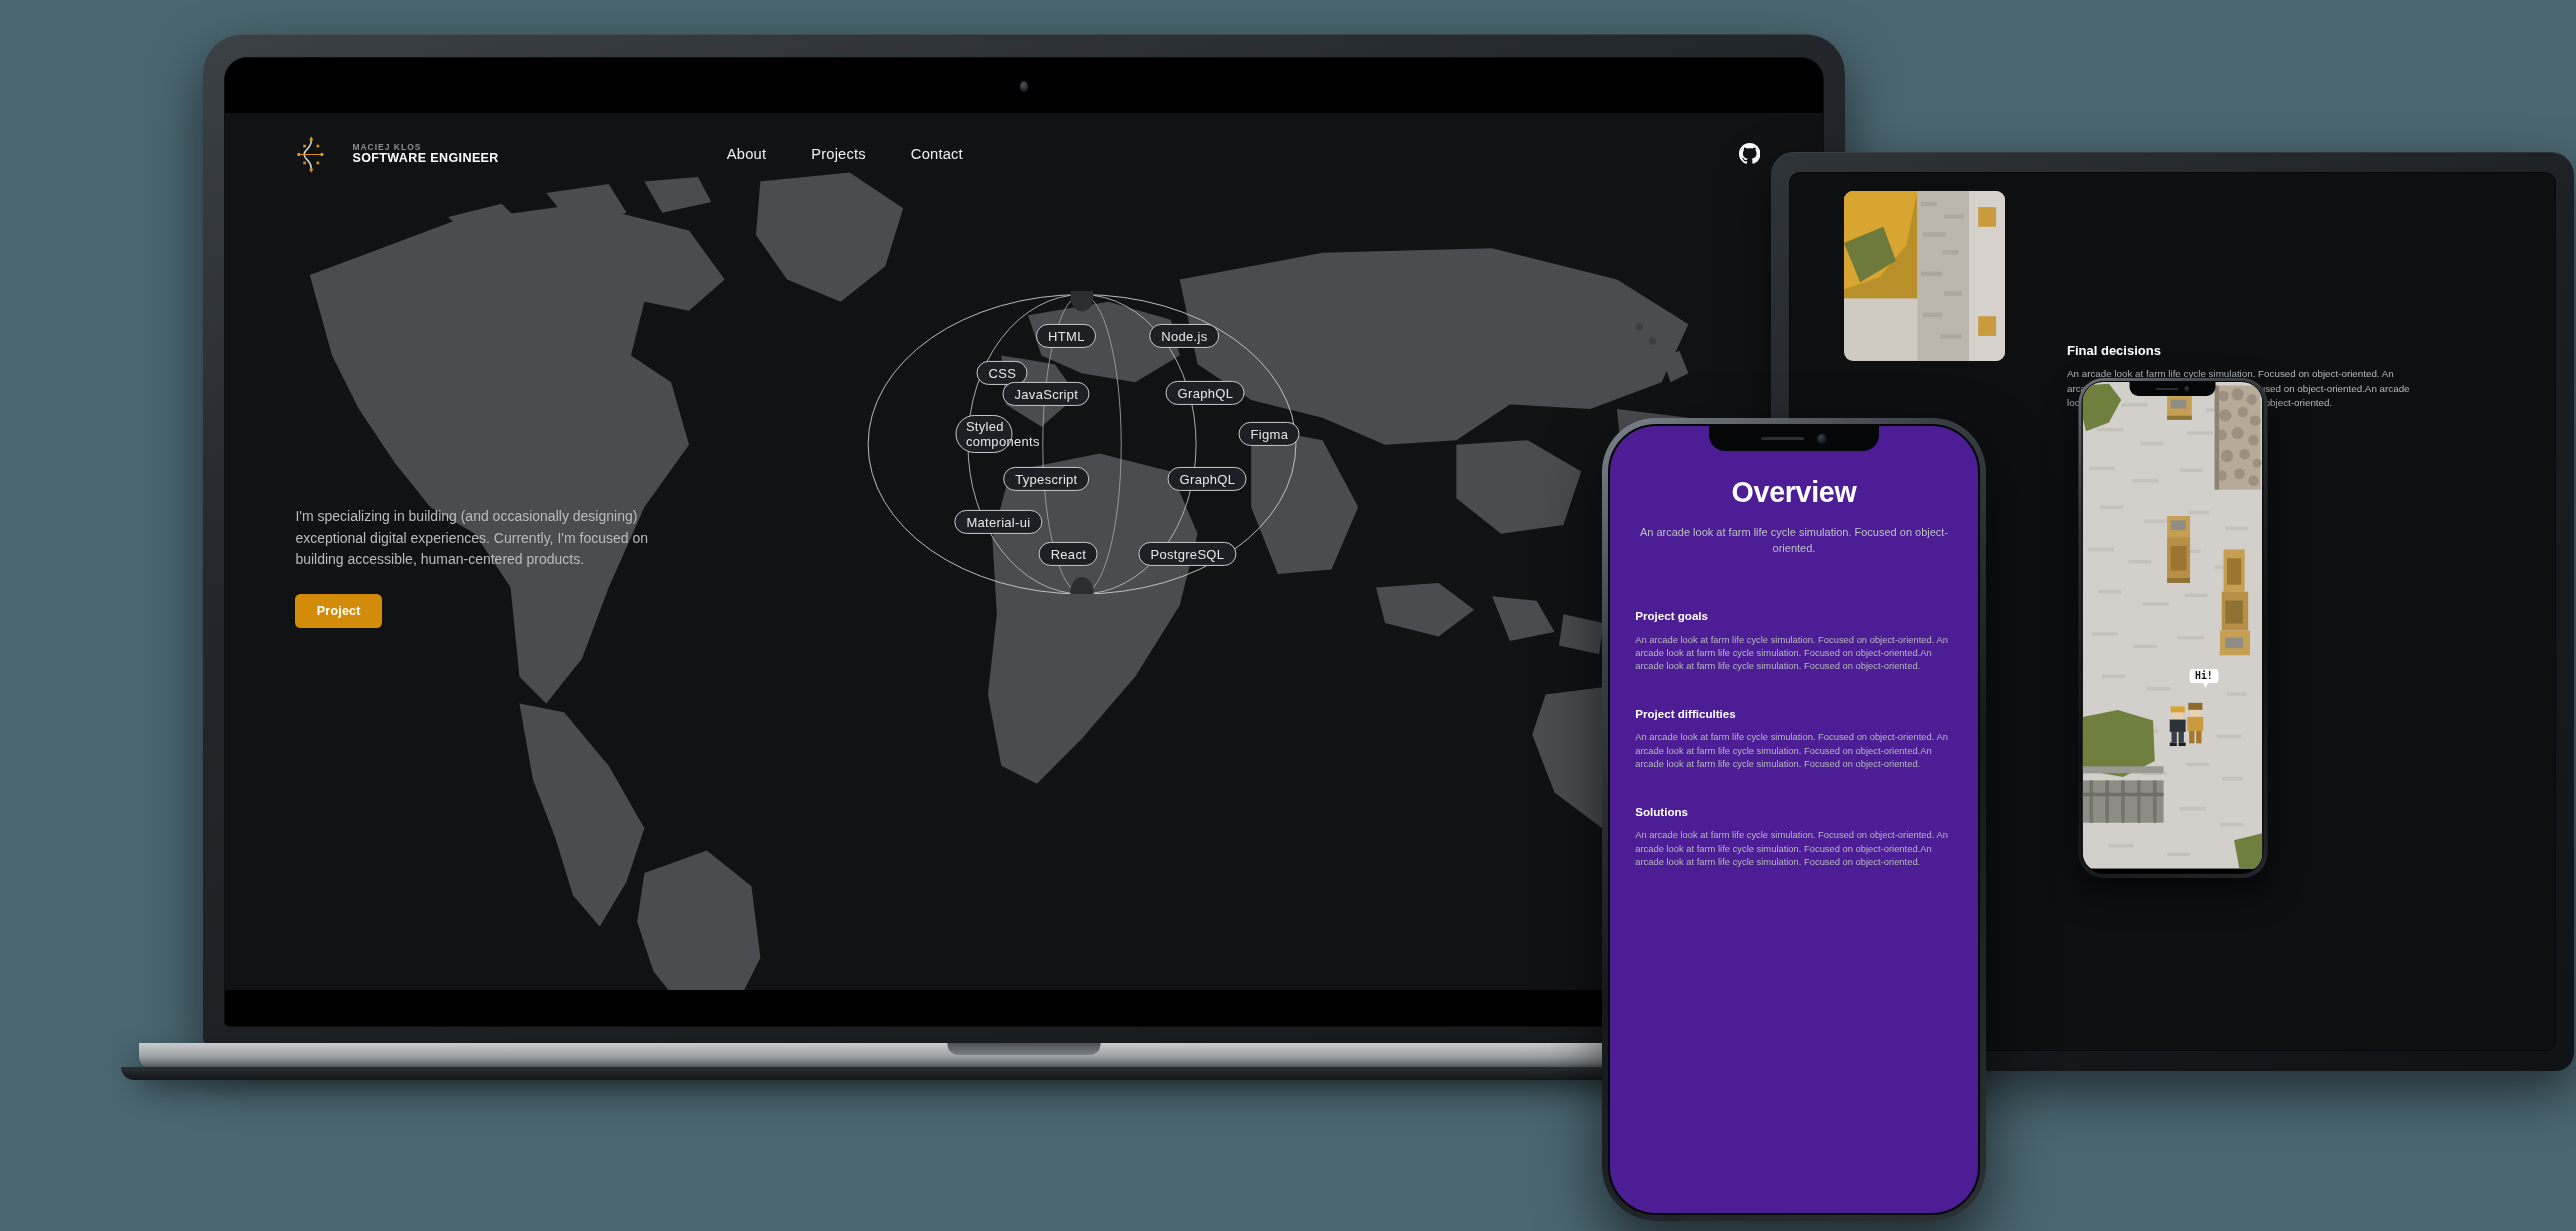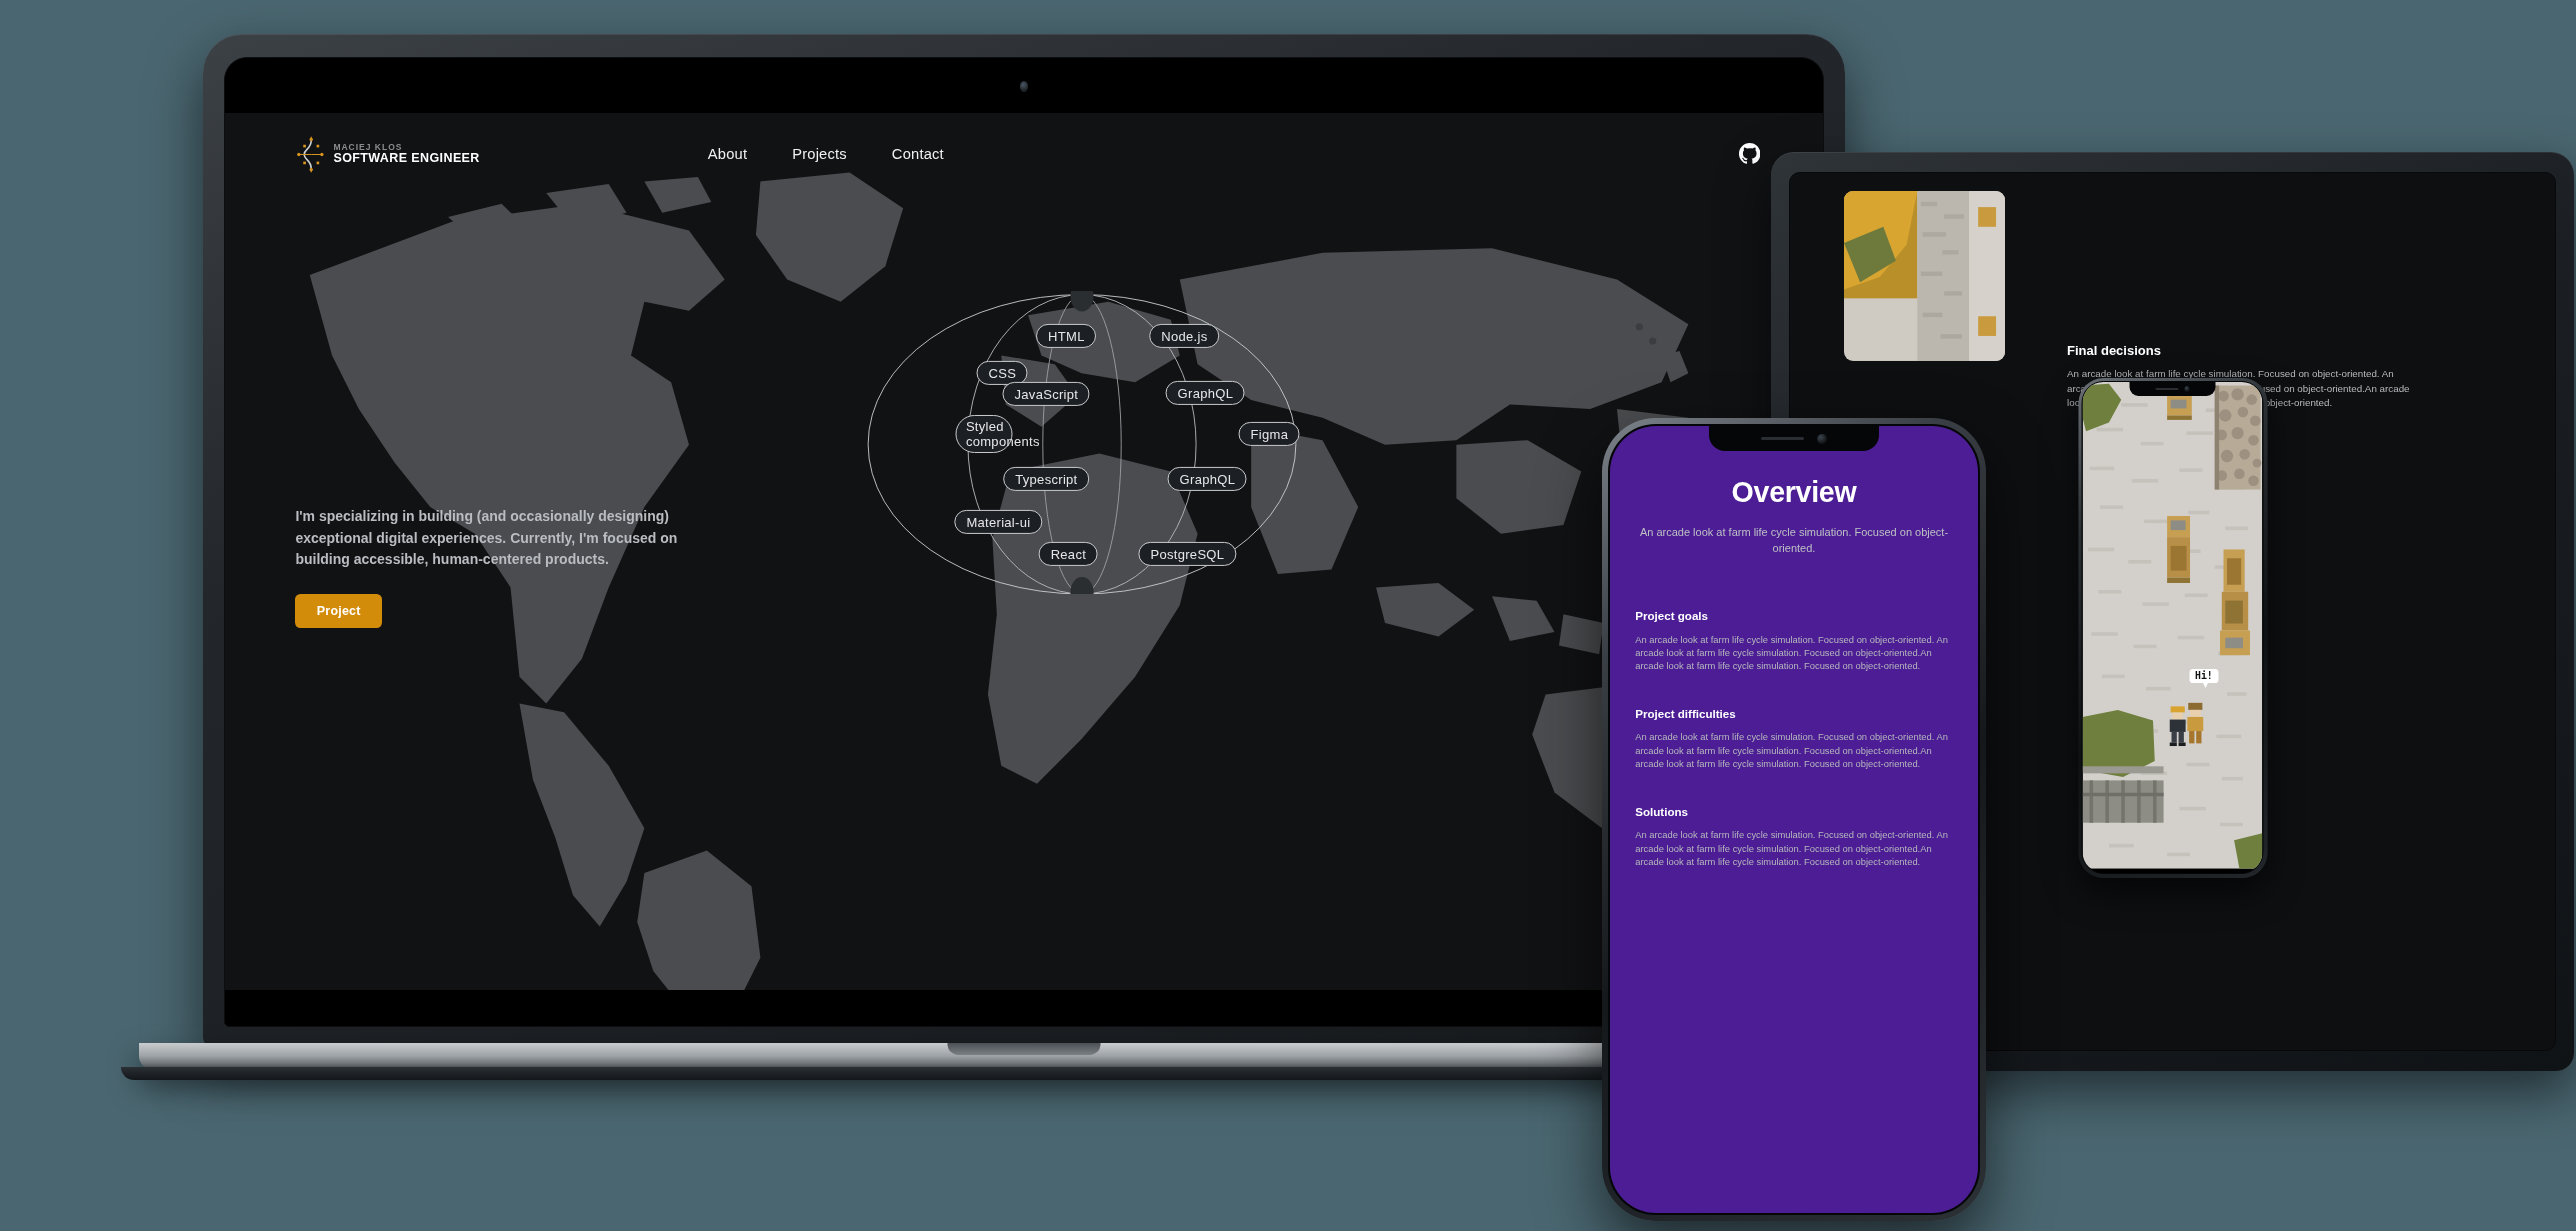--- a/index.html
+++ b/index.html
@@ -54,21 +54,21 @@
     border-radius: 0 0 19.6px 19.6px;
     filter: blur(0.4px);
   }
 
   
   .site-header {
     position: relative; z-index: 6;
     display: flex; align-items: center;
     height: 82px; padding: 0 59px 0 70px;
   }
-  .logo-wrap { display: flex; align-items: center; gap: 2px; }
+  .logo-wrap { display: flex; align-items: center; gap: 21px; }
   .logo-mark { width: 36px; height: 39px; flex: 0 0 auto; }
   .logo-text { line-height: 1.05; }
   .logo-top {
     font-size: 8.5px; letter-spacing: 1px; font-weight: 700;
     color: #8b8d90;
   }
   .logo-bottom {
     font-size: 12.5px; letter-spacing: 0.4px; font-weight: 800; color: #fff;
   }
   .site-nav {
@@ -83,21 +83,20 @@
   .hero-copy {
     position: absolute; left: 70px; top: 393px; width: 464px; z-index: 5;
   }
   .hero-title {
     font-size: 46px; font-weight: 800; color: #fff; letter-spacing: -0.7px;
     line-height: 1.08; margin-bottom: 18px;
   }
   .hero-sub {
     font-size: 14px; line-height: 1.55; color: #b9bcc0; margin-bottom: 23px;
     max-width: 384px;
-    font-weight: bold;
   }
   .resume-btn {
     display: inline-block; background: #d38c0a; color: #fff;
     font-size: 12.5px; font-weight: 600; letter-spacing: 0.2px;
     padding: 9.8px 21.4px; border: none; border-radius: 5.4px; cursor: pointer;
   }
   .orbit-wrap { position: absolute; left: 607px; top: 178px; width: 500px; height: 303px; z-index: 4;}
   .tech-pill {
     position: absolute; transform: translate(-50%,-50%);
     background: #1c1f23; border: 0.9px solid #c9cbcd; border-radius: 891px;

